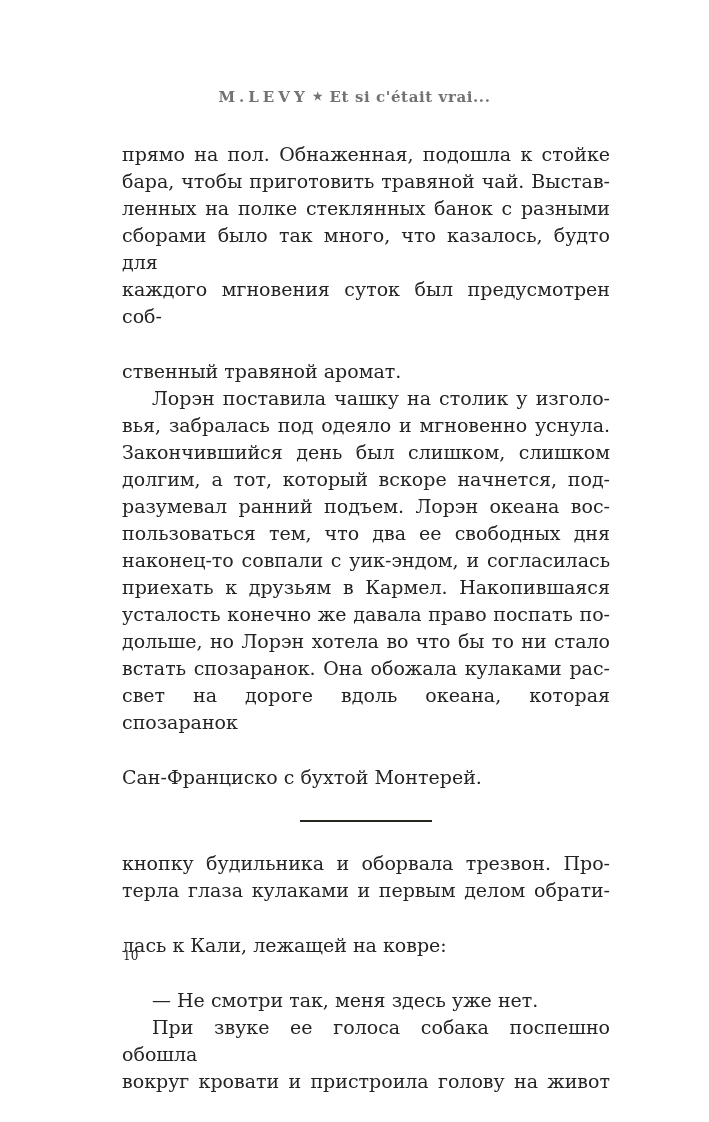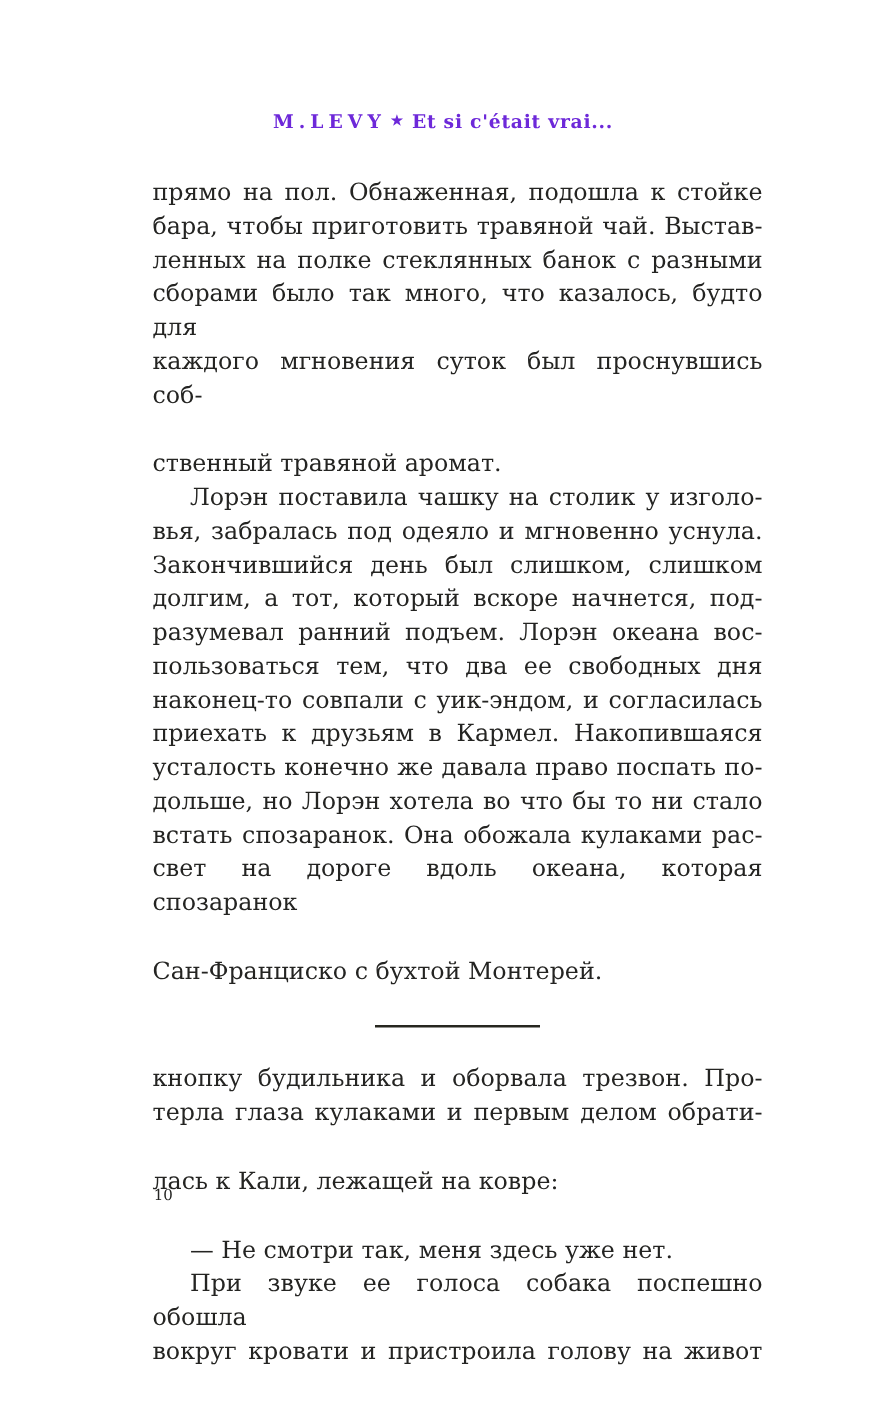--- a/index.html
+++ b/index.html
@@ -17,21 +17,21 @@
     overflow: hidden;
   }
   .running-head {
     position: absolute;
     top: 88px;
     left: 0;
     width: 100%;
     text-align: center;
     font-size: 15px;
     font-weight: bold;
-    color: #6d28d9;
+    color: #737373;
     white-space: nowrap;
   }
   .running-head .author {
     letter-spacing: 4px;
   }
   .running-head .star {
     display: inline-block;
     font-size: 11px;
     margin: 0 7px 0 4px;
     position: relative;
@@ -88,21 +88,21 @@
     <span class="author">M.LEVY</span><span class="star">★</span><span class="title">Et si c'était vrai...</span>
   </header>
 
   <main class="text-block">
 
     <p class="para">
         <span class="line">прямо на пол. Обнаженная, подошла к стойке</span>
         <span class="line">бара, чтобы приготовить травяной чай. Выстав-</span>
         <span class="line">ленных на полке стеклянных банок с разными</span>
         <span class="line">сборами было так много, что казалось, будто для</span>
-        <span class="line">каждого мгновения суток был проснувшись соб-</span>
+        <span class="line">каждого мгновения суток был предусмотрен соб-</span>
         <span class="line last">ственный травяной аромат.</span>
       </p>
 
     <p class="para indent">
         <span class="line">Лорэн поставила чашку на столик у изголо-</span>
         <span class="line">вья, забралась под одеяло и мгновенно уснула.</span>
         <span class="line">Закончившийся день был слишком, слишком</span>
         <span class="line">долгим, а тот, который вскоре начнется, под-</span>
         <span class="line">разумевал ранний подъем. Лорэн океана вос-</span>
         <span class="line">пользоваться тем, что два ее свободных дня</span>

